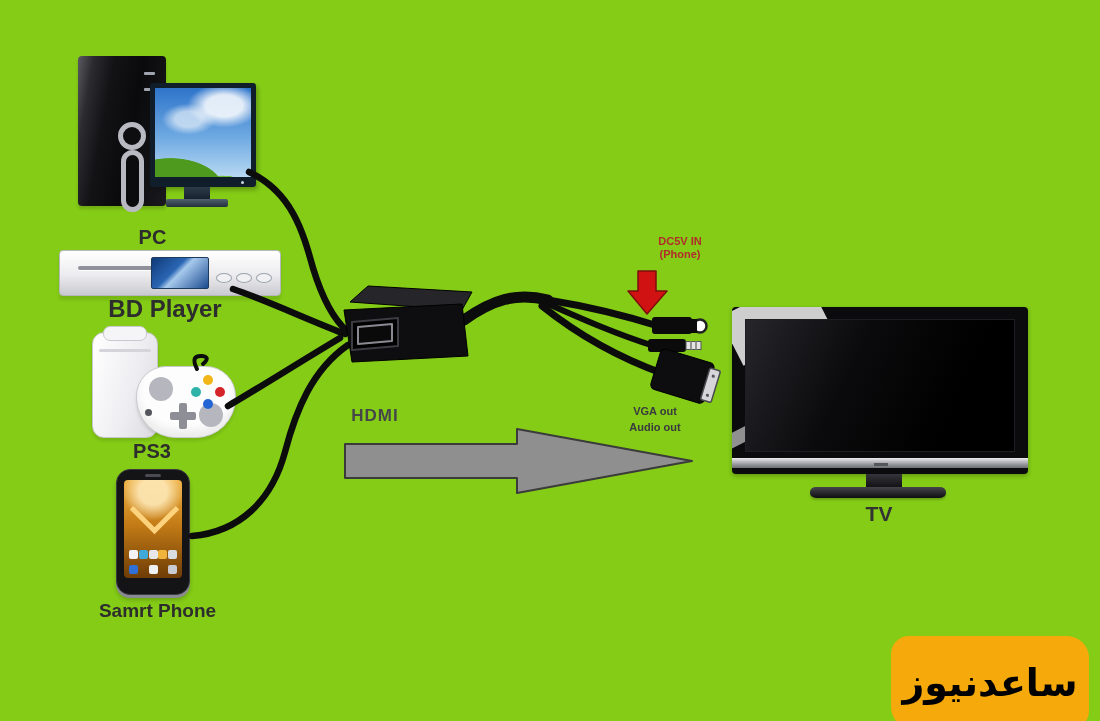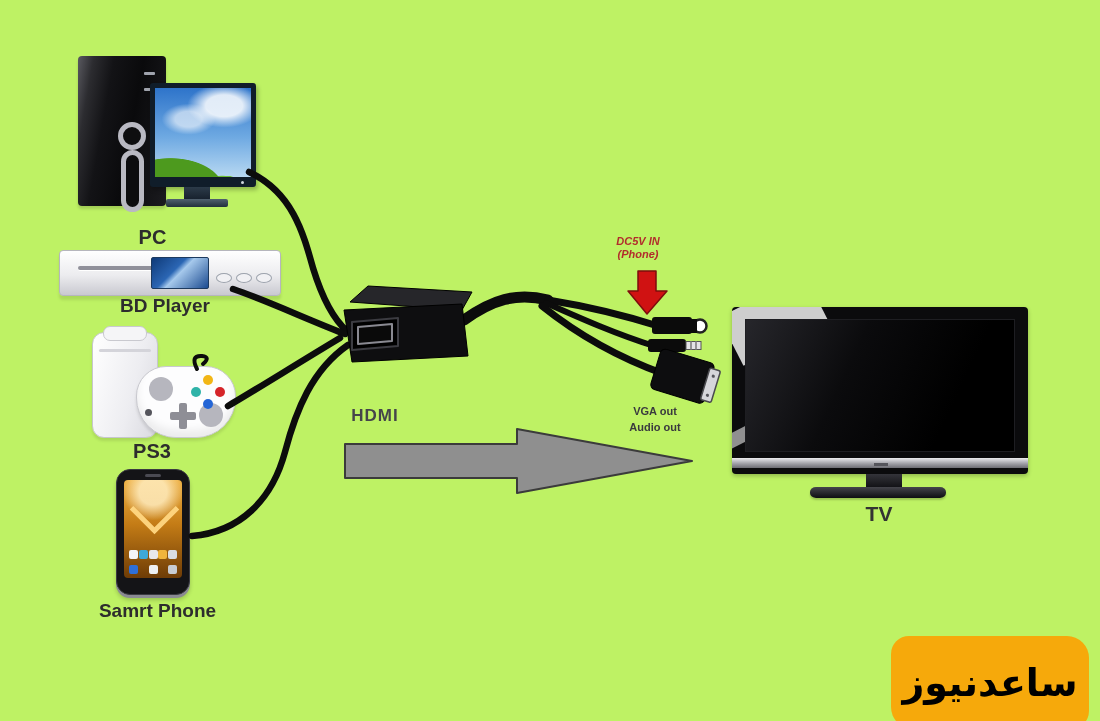--- a/index.html
+++ b/index.html
@@ -1,16 +1,16 @@
 <!DOCTYPE html>
 <html><head>
 <meta charset="utf-8">
 <style>
   html,body{margin:0;padding:0;background:#fff;}
-  .stage{position:relative;width:1100px;height:721px;background:#bef264;overflow:hidden;
+  .stage{position:relative;width:1100px;height:721px;background:#84cc16;overflow:hidden;
          font-family:"Liberation Sans",sans-serif;}
   .abs{position:absolute;}
   .lbl{position:absolute;font-weight:bold;color:#2d2d2d;text-align:center;z-index:5;
        font-family:"Liberation Sans",sans-serif;}
 
   
   .pc-tower{left:78px;top:56px;width:88px;height:150px;border-radius:4px;z-index:1;
     background:linear-gradient(100deg,#5a5a60 0%,#2c2c30 14%,#131316 32%,#0a0a0c 58%,#1b1b1f 100%);
     box-shadow:0 3px 3px rgba(0,0,0,.15);}
   .pc-ring{position:absolute;left:40px;top:66px;width:18px;height:18px;border:5px solid #b9b9c2;
@@ -85,26 +85,26 @@
   .tv-strip{position:absolute;left:0;right:0;bottom:6px;height:10px;
     background:linear-gradient(180deg,#ebebee 0%,#9b9ba2 60%,#6d6d74 100%);}
   .tv-brand{position:absolute;left:142px;bottom:8px;width:14px;height:3px;background:#55555c;}
   .tv-neck{left:866px;top:474px;width:36px;height:14px;background:linear-gradient(#34343a,#101014);z-index:1;}
   .tv-base{left:810px;top:487px;width:136px;height:11px;border-radius:6px/5px;z-index:1;
     background:linear-gradient(#45454c,#0e0e12);box-shadow:0 2px 2px rgba(0,0,0,.2);}
 
   
   .wire-svg{position:absolute;left:0;top:0;z-index:3;pointer-events:none;}
   .lbl-pc{left:110px;top:226px;width:85px;font-size:20px;}
-  .lbl-bd{left:85px;top:295px;width:160px;font-size:19px;}
+  .lbl-bd{left:85px;top:295px;width:160px;font-size:24px;}
   .lbl-ps3{left:112px;top:440px;width:80px;font-size:20px;}
   .lbl-phone{left:75px;top:600px;width:165px;font-size:19px;}
   .lbl-hdmi{left:337px;top:406px;width:76px;font-size:17px;color:#45454a;letter-spacing:1px;}
   .lbl-out{left:603px;top:403px;width:104px;font-size:11px;line-height:16px;color:#3a3a3e;}
-  .lbl-dc{left:590px;top:235px;width:96px;font-size:11px;line-height:13px;color:#b22c2c;font-style:italic;}
+  .lbl-dc{left:632px;top:235px;width:96px;font-size:11px;line-height:13px;color:#b22c2c;}
   .lbl-tv{left:844px;top:502px;width:70px;font-size:21px;color:#333;}
 
   
   .watermark{left:891px;top:636px;width:198px;height:93px;background:#f6a90b;z-index:6;
     border-radius:18px 22px 18px 22px;display:flex;align-items:center;justify-content:center;}
   .watermark span{font-family:"DejaVu Sans",sans-serif;font-weight:bold;font-size:38px;color:#000;
     direction:rtl;line-height:1;}
 </style>
 </head>
 <body>

